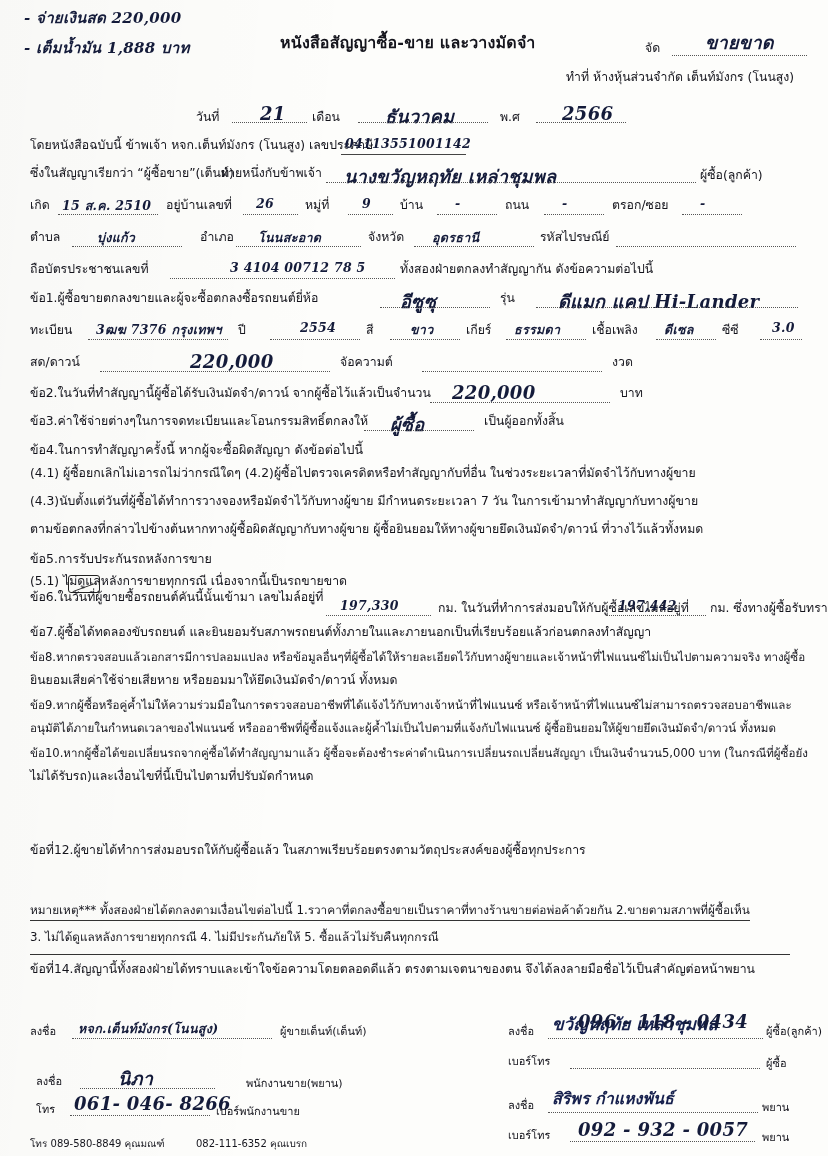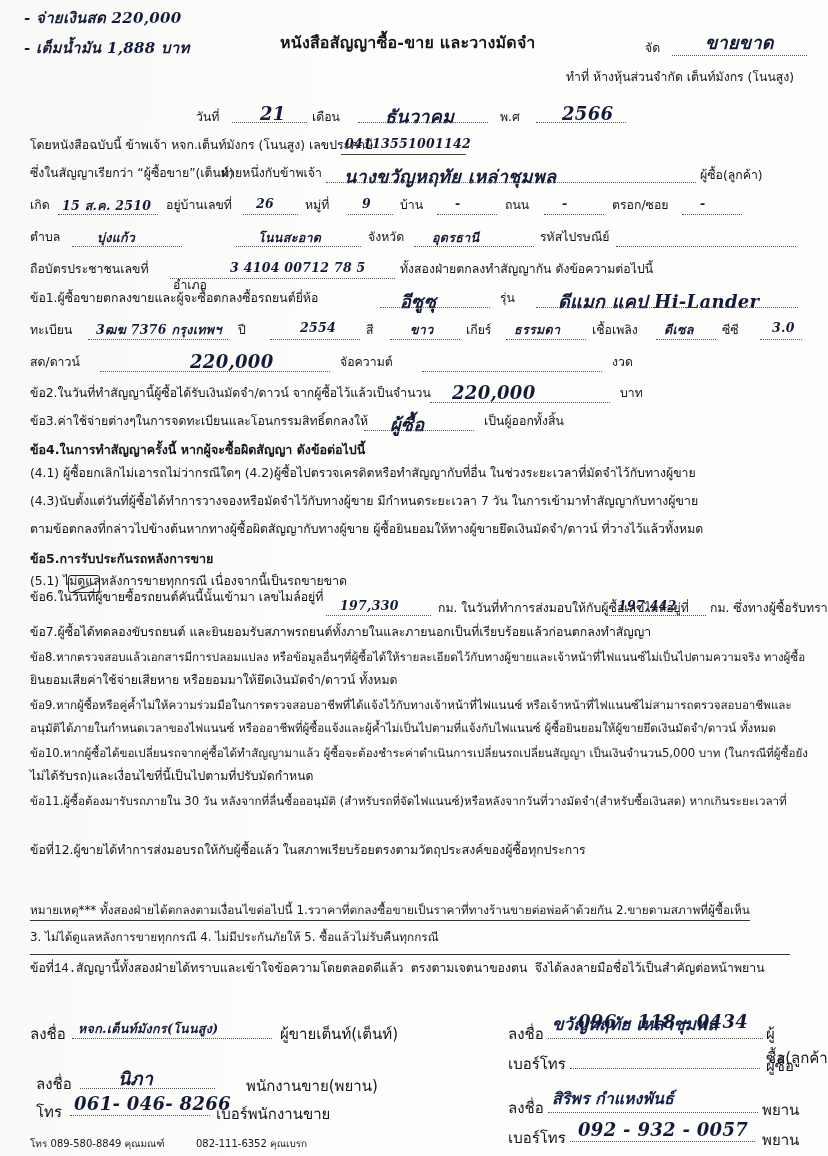--- a/index.html
+++ b/index.html
@@ -51,22 +51,22 @@
   }
   .body-line{
     font-size:12.3px;
     line-height:15px;
     white-space:nowrap;
   }
   .lbl{font-size:12.3px;}
   .hw{font-size:18px;}
   .hw-sm{font-size:12.5px;}
   .note-top{font-size:15px;}
-  .sec-head{font-weight:bold;font-size:12.5px;}
-  .sig-box{font-size:15px;}
+  .sec-head{font-weight:normal;font-size:12.5px;}
+  .sig-box{font-size:11px;}
   .scribble{
     font-family:"DejaVu Serif", serif;
     font-style:italic;
     font-weight:bold;
     color:#16204d;
   }
   .tickbox{
     display:inline-block;
     width:30px;height:16px;
     border:1.4px solid #222;
@@ -137,21 +137,21 @@
   <div class="r body-line print" style="left:505px;top:198px;">ถนน</div>
   <div class="r hand hw-sm" style="left:562px;top:196px;">-</div>
   <div class="r dots" style="left:544px;top:214px;width:60px;"></div>
   <div class="r body-line print" style="left:612px;top:198px;">ตรอก/ซอย</div>
   <div class="r hand hw-sm" style="left:700px;top:196px;">-</div>
   <div class="r dots" style="left:682px;top:214px;width:60px;"></div>
 
   <div class="r body-line print" style="left:30px;top:230px;">ตำบล</div>
   <div class="r hand hw-sm" style="left:97px;top:228px;text-align:center;">บุ่งแก้ว</div>
   <div class="r dots" style="left:72px;top:246px;width:110px;"></div>
-  <div class="r body-line print" style="left:173px;top:230px;margin-top:48px;">อำเภอ</div>
+  <div class="r body-line print" style="left:200px;top:230px;">อำเภอ</div>
   <div class="r hand hw-sm" style="left:258px;top:228px;">โนนสะอาด</div>
   <div class="r dots" style="left:236px;top:246px;width:125px;"></div>
   <div class="r body-line print" style="left:368px;top:230px;">จังหวัด</div>
   <div class="r hand hw-sm" style="left:432px;top:228px;">อุดรธานี</div>
   <div class="r dots" style="left:414px;top:246px;width:120px;"></div>
   <div class="r body-line print" style="left:540px;top:230px;">รหัสไปรษณีย์</div>
   <div class="r dots" style="left:616px;top:246px;width:180px;"></div>
 
   <div class="r body-line print" style="left:30px;top:262px;">ถือบัตรประชาชนเลขที่</div>
   <div class="r hand hw-sm" style="left:230px;top:260px;">3 4104 00712 78 5</div>
@@ -222,28 +222,27 @@
 
   <div class="r body-line print" style="left:30px;top:650px;font-size:11.6px;">ข้อ8.หากตรวจสอบแล้วเอกสารมีการปลอมแปลง หรือข้อมูลอื่นๆที่ผู้ซื้อได้ให้รายละเอียดไว้กับทางผู้ขายและเจ้าหน้าที่ไฟแนนซ์ไม่เป็นไปตามความจริง ทางผู้ซื้อ</div>
   <div class="r body-line print" style="left:30px;top:673px;">ยินยอมเสียค่าใช้จ่ายเสียหาย หรือยอมมาให้ยึดเงินมัดจำ/ดาวน์ ทั้งหมด</div>
 
   <div class="r body-line print" style="left:30px;top:698px;font-size:11.6px;">ข้อ9.หากผู้ซื้อหรือคู่ค้ำไม่ให้ความร่วมมือในการตรวจสอบอาชีพที่ได้แจ้งไว้กับทางเจ้าหน้าที่ไฟแนนซ์ หรือเจ้าหน้าที่ไฟแนนซ์ไม่สามารถตรวจสอบอาชีพและ</div>
   <div class="r body-line print" style="left:30px;top:721px;font-size:11.6px;">อนุมัติได้ภายในกำหนดเวลาของไฟแนนซ์ หรือออาชีพที่ผู้ซื้อแจ้งและผู้ค้ำไม่เป็นไปตามที่แจ้งกับไฟแนนซ์ ผู้ซื้อยินยอมให้ผู้ขายยึดเงินมัดจำ/ดาวน์ ทั้งหมด</div>
 
   <div class="r body-line print" style="left:30px;top:746px;font-size:11.6px;">ข้อ10.หากผู้ซื้อได้ขอเปลี่ยนรถจากคู่ซื้อได้ทำสัญญามาแล้ว ผู้ซื้อจะต้องชำระค่าดำเนินการเปลี่ยนรถเปลี่ยนสัญญา เป็นเงินจำนวน5,000 บาท (ในกรณีที่ผู้ซื้อยัง</div>
   <div class="r body-line print" style="left:30px;top:769px;">ไม่ได้รับรถ)และเงื่อนไขที่นี้เป็นไปตามที่ปรับมัดกำหนด</div>
 
-  <div class="r body-line print" style="left:30px;top:794px;font-size:11.6px;">ข้อ11.ผู้ซื้อต้องมารับรถภายใน 30 วัน หลังจากที่ลื่นซื้อออนุมัติ (สำหรับรถที่จัดไฟแนนซ์)หรือหลังจากวันที่วางมัดจำ(สำหรับซื้อเงินสด) หากเกินระยะเวลาที่</div>
 
   <div class="r body-line print" style="left:30px;top:843px;">ข้อที่12.ผู้ขายได้ทำการส่งมอบรถให้กับผู้ซื้อแล้ว ในสภาพเรียบร้อยตรงตามวัตถุประสงค์ของผู้ซื้อทุกประการ</div>
 
   <div class="r body-line print underline-hand" style="left:30px;top:903px;font-size:11.8px;padding-bottom:2px;">หมายเหตุ*** ทั้งสองฝ่ายได้ตกลงตามเงื่อนไขต่อไปนี้ 1.รวาคาที่ตกลงซื้อขายเป็นราคาที่ทางร้านขายต่อพ่อค้าด้วยกัน  2.ขายตามสภาพที่ผู้ซื้อเห็น</div>
   <div class="r body-line print underline-hand" style="left:30px;top:930px;font-size:11.8px;padding-bottom:9px;width:760px;">3. ไม่ได้ดูแลหลังการขายทุกกรณี 4.  ไม่มีประกันภัยให้ 5. ซื้อแล้วไม่รับคืนทุกกรณี</div>
 
-  <div class="r body-line print" style="left:30px;top:962px;font-family:Liberation Mono, monospace;">ข้อที่14.สัญญานี้ทั้งสองฝ่ายได้ทราบและเข้าใจข้อความโดยตลอดดีแล้ว ตรงตามเจตนาของตน จึงได้ลงลายมือชื่อไว้เป็นสำคัญต่อหน้าพยาน</div>
+  <div class="r body-line print" style="left:30px;top:962px;">ข้อที่14.สัญญานี้ทั้งสองฝ่ายได้ทราบและเข้าใจข้อความโดยตลอดดีแล้ว ตรงตามเจตนาของตน จึงได้ลงลายมือชื่อไว้เป็นสำคัญต่อหน้าพยาน</div>
 
   <div class="r sig-box print" style="left:30px;top:1022px;">ลงชื่อ</div>
   <div class="r hand hw-sm" style="left:78px;top:1019px;">หจก.เต็นท์มังกร(โนนสูง)</div>
   <div class="r dots" style="left:72px;top:1038px;width:200px;"></div>
   <div class="r sig-box print" style="left:280px;top:1022px;">ผู้ขายเต็นท์(เต็นท์)</div>
 
   <div class="r sig-box print" style="left:508px;top:1022px;">ลงชื่อ</div>
   <div class="r scribble" style="left:552px;top:1010px;font-size:17px;">ขวัญหฤทัย เหล่าชุมพล</div>
   <div class="r dots" style="left:548px;top:1038px;width:215px;"></div>
   <div class="r sig-box print" style="left:766px;top:1022px;">ผู้ซื้อ(ลูกค้า)</div>

